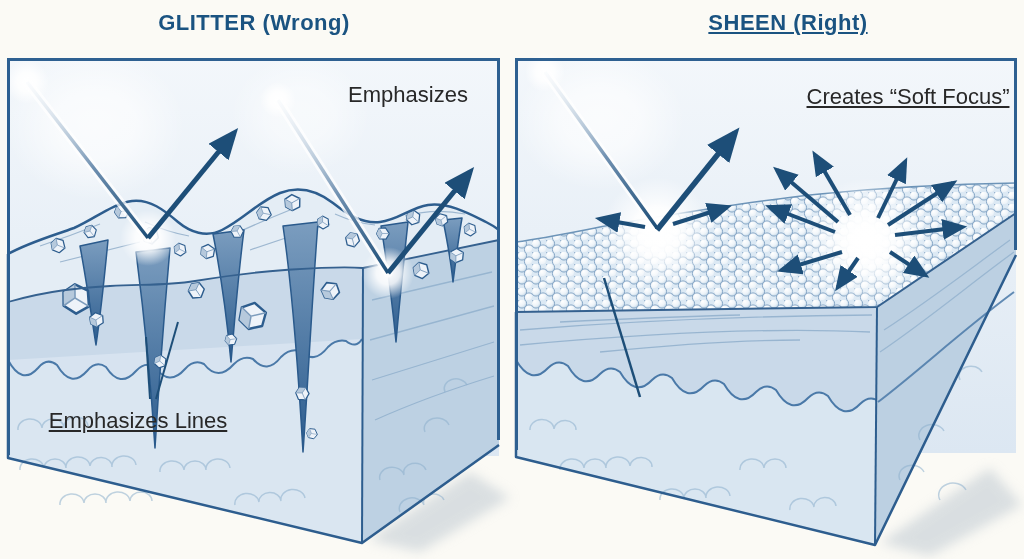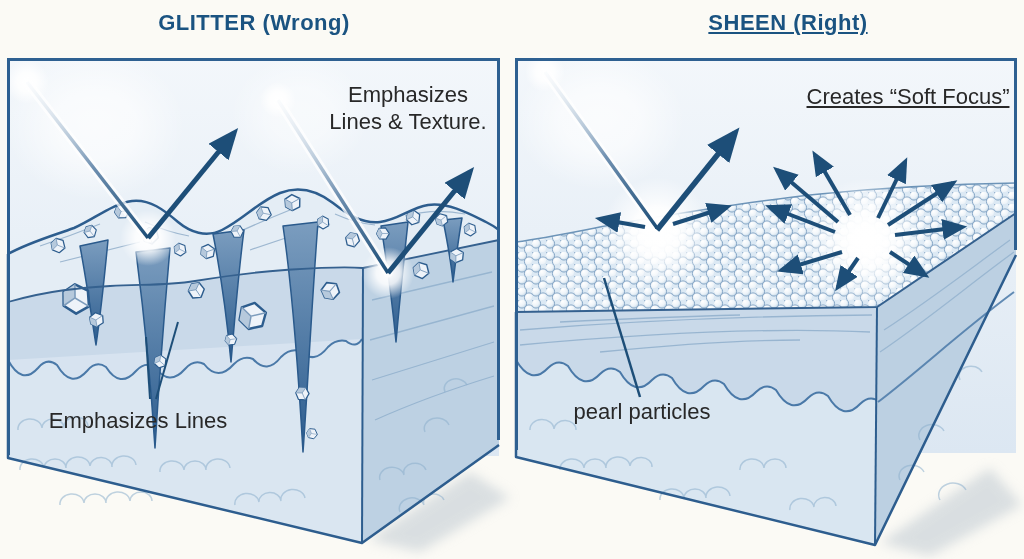--- a/index.html
+++ b/index.html
@@ -12,21 +12,21 @@
     position:absolute;top:10px;text-align:center;
     font-size:22px;font-weight:700;color:#1a5381;letter-spacing:.5px;
   }
   #title-left{left:8px;width:492px;}
   #title-right{left:538px;width:500px;text-decoration:underline;}
   .note{
     position:absolute;text-align:center;color:#282828;
     font-size:22px;line-height:1.22;font-weight:400;
   }
   #note-glitter-top{left:318px;top:82px;width:180px;}
-  #note-glitter-bottom{left:26px;top:408px;width:224px;}
+  #note-glitter-bottom{left:26px;top:408px;width:224px;text-decoration:underline;}
   #note-sheen-top{left:776px;top:84px;width:264px;text-decoration:underline;}
   #note-sheen-bottom{left:534px;top:399px;width:216px;}
   svg{position:absolute;left:0;top:0;}
 </style>
 </head>
 <body>
 
 <svg width="1024" height="559" viewBox="0 0 1024 559">
   <defs>
     <linearGradient id="sky" x1="0" y1="0" x2="0" y2="1">
@@ -273,26 +273,24 @@
 
     <path d="M516.5,450 L516.5,59.5 L1015.5,59.5 L1015.5,250" fill="none" stroke="#2e6091" stroke-width="3"></path>
   </g>
 </svg>
 
 <div class="title" id="title-left">GLITTER (Wrong)</div>
 <div class="title" id="title-right">SHEEN (Right)</div>
 
 <div class="note" id="note-glitter-top">
   <div>Emphasizes</div>
-  <div>Lines &amp; Texture.</div>
 </div>
 
 <div class="note" id="note-glitter-bottom">
   <div>Emphasizes Lines</div>
 </div>
 
 <div class="note" id="note-sheen-top">
   <div>Creates “Soft Focus”</div>
 </div>
 
 <div class="note" id="note-sheen-bottom">
-  <div>pearl particles</div>
 </div>
 
 </body></html>

